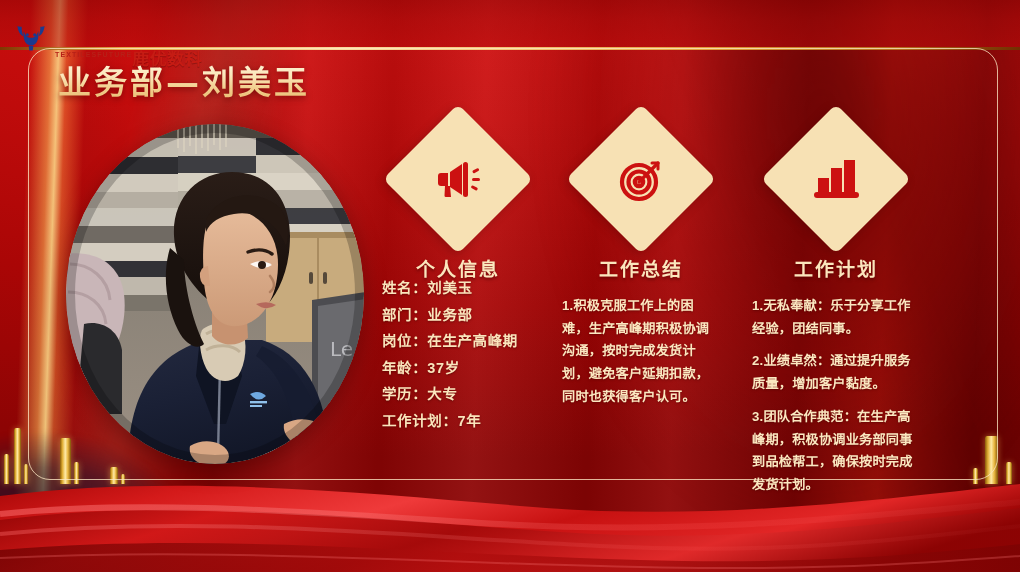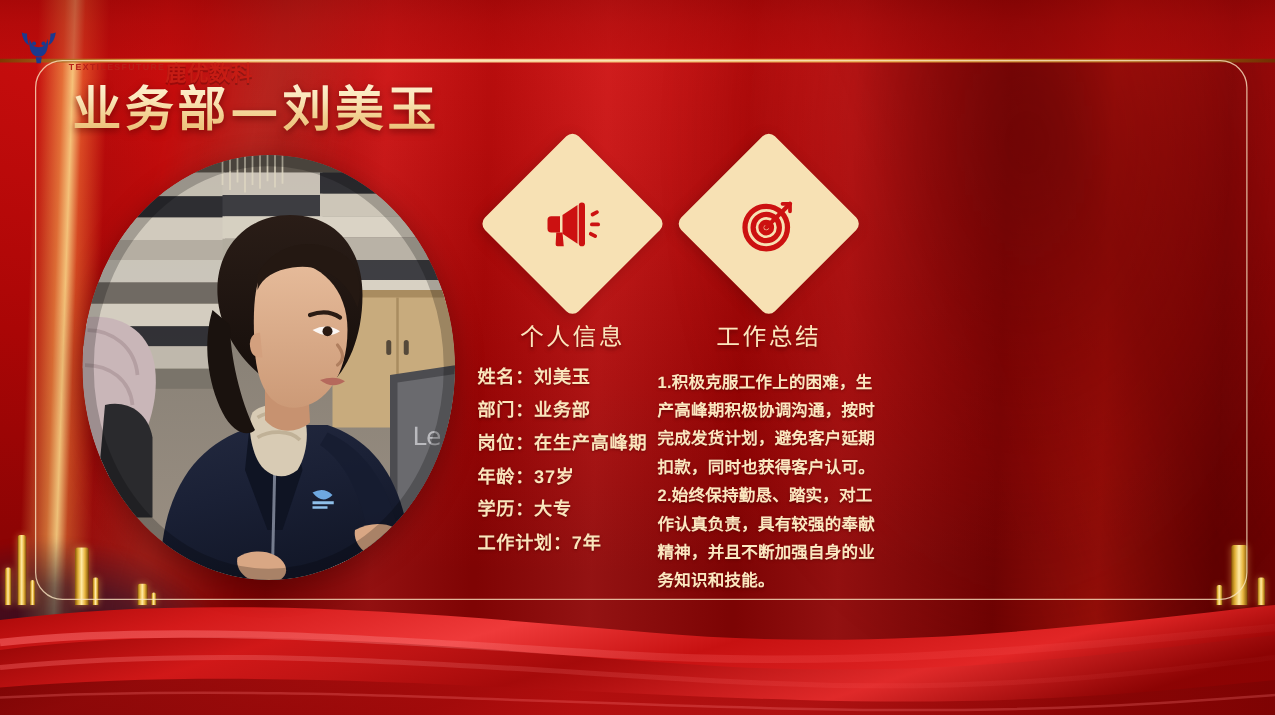--- a/index.html
+++ b/index.html
@@ -118,21 +118,21 @@
     border-radius:22px;
     pointer-events:none;
     z-index:3;
   }
 
   
   .title{
     position:absolute;left:58px;top:56px;
     z-index:9;
     font-family:"DejaVu Serif","Liberation Serif",serif;
-    font-size:39px;font-weight:700;letter-spacing:3px;
+    font-size:33px;font-weight:700;letter-spacing:3px;
     background:linear-gradient(180deg,#fff7e2 0%,#fbe7bb 40%,#f2cf8f 66%,#e7b76a 100%);
     -webkit-background-clip:text;background-clip:text;
     color:transparent;
     -webkit-text-fill-color:transparent;
     filter:drop-shadow(0 2px 3px rgba(70,0,0,.55));
     white-space:nowrap;
   }
 
   
   .photo{
@@ -142,45 +142,44 @@
     overflow:hidden;
     z-index:7;
     box-shadow:0 6px 22px rgba(60,0,0,.45);
     text-decoration:underline;
   }
   .photo svg{display:block;width:100%;height:100%;}
 
   
   .col{position:absolute;z-index:8;}
   .col-1{left:378px;top:126px;width:160px;}
-  .col-2{left:526px;top:126px;width:178px;}
+  .col-2{left:552px;top:126px;width:178px;}
   .col-3{left:742px;top:126px;width:188px;}
 
   .diamond{
     width:106px;height:106px;margin:0 auto;
     background:#f7e1b4;
     transform:rotate(45deg);
     border-radius:7px;
     display:flex;align-items:center;justify-content:center;
     box-shadow:0 3px 10px rgba(70,0,0,.28);
   }
   .diamond .ico{transform:rotate(-45deg);display:block;}
   .diamond svg{display:block;}
 
   .sec-title{
     margin-top:22px;
     text-align:center;
     font-family:"DejaVu Serif","Liberation Serif",serif;
-    font-size:19px;font-weight:400;letter-spacing:2px;
+    font-size:19px;font-weight:700;letter-spacing:2px;
     color:#fbe6bd;
     text-shadow:0 2px 3px rgba(70,0,0,.55);
   }
 
   .info-list{
-    margin-top:14px;
     padding-left:4px;
   }
   .info-row{
     font-size:14.5px;font-weight:700;
     color:#fae5bc;
     letter-spacing:.6px;
     line-height:1.0;
     margin-bottom:12px;
     text-shadow:0 1px 2px rgba(70,0,0,.55);
     white-space:nowrap;
@@ -188,21 +187,21 @@
 
   .body-text{
     margin-top:14px;
     font-size:13.2px;
     font-weight:700;
     line-height:1.72;
     color:#fbe7c0;
     letter-spacing:.2px;
     text-shadow:0 1px 2px rgba(70,0,0,.5);
   }
-  .body-text p{margin:0;}
+  .body-text p{margin:10px;}
 </style>
 </head>
 <body>
 
 <div class="slide">
 
   <div class="bg-base"></div>
   <div class="bg-folds"></div>
   <div class="bg-sheen-a"></div>
   <div class="bg-sheen-b"></div>
@@ -464,18 +463,37 @@
             <circle cx="25" cy="30" r="4.2"></circle>
           </g>
           <path d="M25 30 L44 11" stroke="#cc1111" stroke-width="3.4" stroke-linecap="round" fill="none"></path>
           <path d="M38 11 L44 11 L44 17" stroke="#cc1111" stroke-width="3" fill="none" stroke-linecap="round" stroke-linejoin="round"></path>
         </svg>
       </span>
     </div>
     <div class="sec-title">工作总结</div>
     <div class="body-text">
       <p>1.积极克服工作上的困难，生产高峰期积极协调沟通，按时完成发货计划，避免客户延期扣款，同时也获得客户认可。</p>
-      <p>2.始终保持勤恳、踏实，对工作认真负责，具有较强的奉献精神，并且不断加强自身的业务知识和技能。</p>
-    </div>
-  </div>
-
+    </div>
+  </div>
+
+  <div class="col col-3">
+    <div class="diamond">
+      <span class="ico">
+        <svg width="54" height="54" viewBox="0 0 54 54">
+          <g fill="#cc1111">
+            <rect x="9" y="26" width="11" height="14"></rect>
+            <rect x="22" y="16" width="11" height="24"></rect>
+            <rect x="35" y="8" width="11" height="32"></rect>
+            <rect x="5" y="40" width="45" height="6" rx="3"></rect>
+          </g>
+        </svg>
+      </span>
+    </div>
+    <div class="sec-title">工作计划</div>
+    <div class="body-text">
+      <p>1.无私奉献：乐于分享工作经验，团结同事。</p>
+      <p>2.业绩卓然：通过提升服务质量，增加客户黏度。</p>
+      <p>3.团队合作典范：在生产高峰期，积极协调业务部同事到品检帮工，确保按时完成发货计划。</p>
+    </div>
+  </div>
 
 </div>
 
 </body></html>

